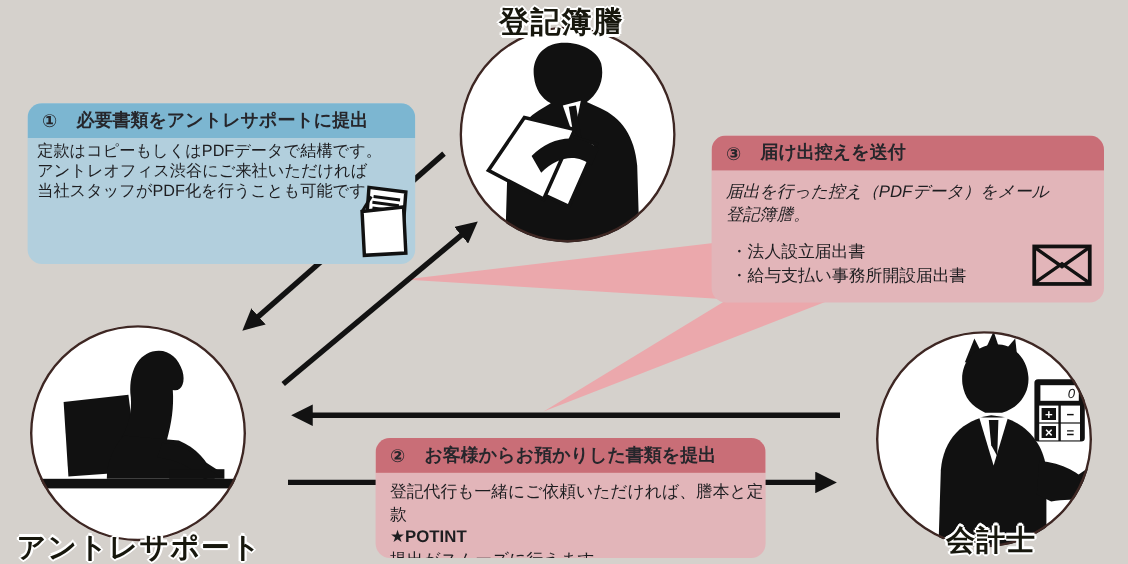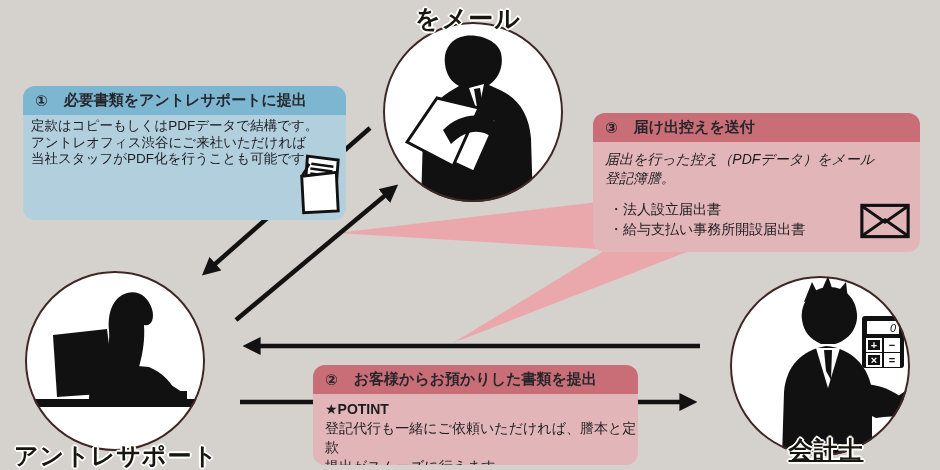--- a/index.html
+++ b/index.html
@@ -41,21 +41,21 @@
   
   .alabel {
     position:absolute; z-index:5;
     font-family:"Liberation Serif","DejaVu Serif",serif; font-weight:bold;
     color:#17170d; text-align:center; letter-spacing:1px;
     text-shadow:-2px 0 #fff,2px 0 #fff,0 -2px #fff,0 2px #fff,
                 -1px -1px #fff,1px -1px #fff,-1px 1px #fff,1px 1px #fff;
   }
   #label-user       { left:352px; top:2px;   width:232px; font-size:25px; }
   #label-support    { left:10px;  top:440px; width:212px; font-size:24px; }
-  #label-accountant { left:740px; top:434px; width:172px; font-size:24px;text-decoration:underline; }
+  #label-accountant { left:740px; top:434px; width:172px; font-size:24px; }
 </style>
 </head>
 <body>
 
 <div id="stage">
 
   <svg class="layer" width="940" height="470">
     <defs>
       <marker id="ah" viewBox="0 0 10 10" refX="7" refY="5" markerWidth="4" markerHeight="4" orient="auto-start-reverse">
         <path d="M0,0 L10,5 L0,10 Z" fill="#121212"></path>
@@ -109,22 +109,22 @@
       <polyline points="3,52 40,26 77,52" fill="none" stroke="#111" stroke-width="4.5"></polyline>
     </svg>
   </div>
 
   <div class="box pink" id="box2">
     <div class="hdr">
       <span class="num">②</span>
       <span>お客様からお預かりした書類を提出</span>
     </div>
     <div class="para">
+      <div class="tline">登記代行も一緒にご依頼いただければ、謄本と定款</div>
       <div class="tline point">★POTINT</div>
-      <div class="tline">登記代行も一緒にご依頼いただければ、謄本と定款</div>
       <div class="tline">提出がスムーズに行えます。</div>
     </div>
   </div>
 
   <div class="actor" style="left:381px; top:20px;">
     <svg width="184" height="184" viewBox="0 0 184 184">
       <defs>
           <clipPath id="cpu">
             <circle cx="92" cy="92" r="90"></circle>
           </clipPath>
@@ -134,21 +134,21 @@
         <path d="M84,16 C70,18 62,30 64,44 C65,54 70,62 78,66 L68,72 C52,82 44,98 42,116 L40,184 L152,184 L150,118 C148,94 137,78 119,70 L108,65 C118,58 123,46 120,33 C116,20 98,14 84,16 Z" fill="#111"></path>
         <polygon points="88,68 103,64 97,94" fill="#fff"></polygon>
         <polygon points="93,69 99,68 104,98 96,87" fill="#111"></polygon>
         <polygon points="50,132 82,90 116,100 93,152" fill="#fff" stroke="#111" stroke-width="3"></polygon>
         <polygon points="26,122 56,78 98,88 72,146" fill="#fff" stroke="#111" stroke-width="3"></polygon>
         <path d="M118,104 C100,90 78,94 62,110 L70,124 C84,110 100,108 112,118 Z" fill="#111"></path>
       </g>
       <circle cx="92" cy="92" r="89" fill="none" stroke="#3e2723" stroke-width="2"></circle>
     </svg>
   </div>
-  <div class="alabel" id="label-user">をメール</div>
+  <div class="alabel" id="label-user">登記簿謄</div>
 
   <div class="actor" style="left:23px; top:269px;">
     <svg width="184" height="184" viewBox="0 0 184 184">
       <defs>
           <clipPath id="cps">
             <circle cx="92" cy="92" r="90"></circle>
           </clipPath>
         </defs>
       <circle cx="92" cy="92" r="90" fill="#fff"></circle>
       <g clip-path="url(#cps)">

